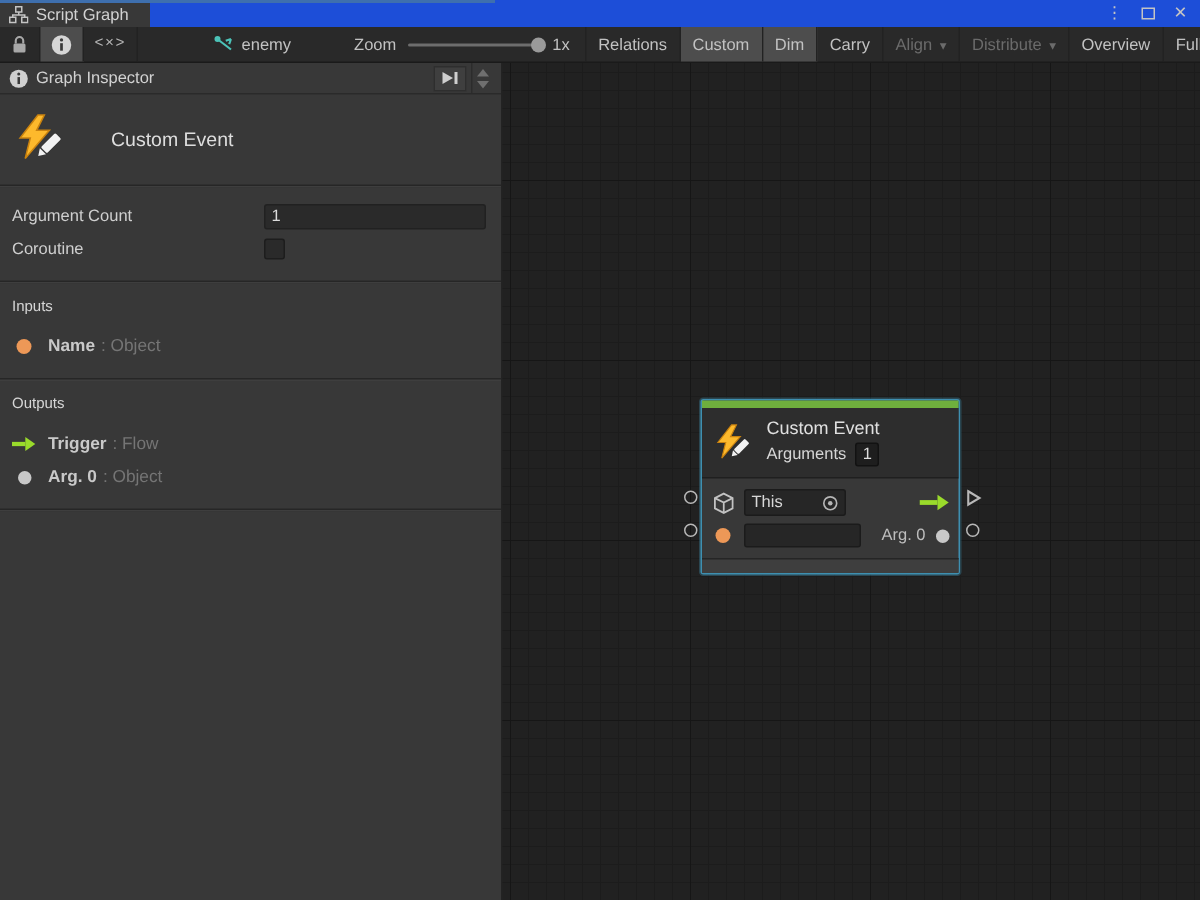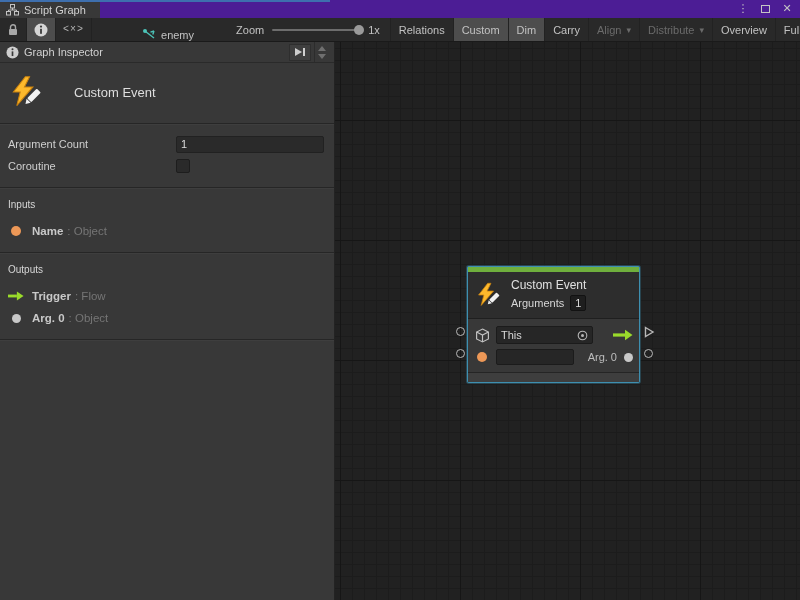--- a/index.html
+++ b/index.html
@@ -1,39 +1,39 @@
 <!DOCTYPE html>
 <html><head>
 <meta charset="utf-8">
 <style>
   * { margin:0; padding:0; box-sizing:border-box; }
   html,body { width:800px; height:600px; overflow:hidden; background:#191919;
     font-family:"Liberation Sans", sans-serif; -webkit-font-smoothing:antialiased; }
 
   
-  .tabbar { position:relative; height:18px; background:#4c1d95; }
+  .tabbar { position:relative; height:18px; background:#1d4ed8; }
   .tab-focus-line { position:absolute; left:0; top:0; width:330px; height:2px; background:#3e6fae; }
   .tab { position:absolute; left:0; top:2px; height:16px; display:flex; align-items:center;
     gap:5px; padding:0 14px 0 6px; background:#383838; color:#d2d2d2; font-size:11px; }
   .win-controls { position:absolute; right:4px; top:1px; display:flex; align-items:center; gap:4px; }
   .win-btn { width:18px; height:15px; display:flex; align-items:center; justify-content:center;
     color:#c4c4c4; font-size:11px; cursor:default; }
   .win-btn .sq { width:9px; height:8px; border:1px solid #c4c4c4; }
 
   
   .toolbar { height:24px; background:#292929; display:flex; align-items:stretch;
     border-bottom:1px solid #1a1a1a; color:#c2c2c2; font-size:11px; }
   .tbtn { display:flex; align-items:center; padding:0 8px; border-right:1px solid #222;
     white-space:nowrap; }
   .tbtn.icon-btn { padding:0 7px; }
   .tbtn.active { background:#4d4d4d; }
   .tbtn.disabled { color:#6b6b6b; }
   .tbtn .dd { margin-left:5px; font-size:9px; color:inherit; }
   .tb-spacer { width:46px; border-right:none; }
-  .breadcrumb { display:flex; align-items:flex-end; gap:5px; padding:0 10px; }
+  .breadcrumb { display:flex; align-items:center; gap:5px; padding:0 10px; }
   .zoom-group { display:flex; align-items:center; gap:8px; padding:0 10px; margin-left:22px; }
   .slider-track { position:relative; width:88px; height:2px; background:#6d6d6d; border-radius:1px; }
   .slider-handle { position:absolute; right:-4px; top:-4px; width:10px; height:10px;
     border-radius:50%; background:#9a9a9a; }
   .tb-right { margin-left:auto; display:flex; align-items:stretch; border-left:1px solid #222; }
   .code-glyph { font-family:"Liberation Mono", monospace; font-size:10px; color:#b5b5b5; letter-spacing:1px;}
 
   
   .main { display:flex; height:558px; }
 
@@ -87,21 +87,21 @@
   .node-header { background:#2d2d2d; display:flex; align-items:center; gap:9px; padding:6px 8px 7px 8px; }
   .node-title { font-size:12px; color:#e0e0e0; margin-bottom:3px; }
   .node-args { display:flex; align-items:center; gap:6px; font-size:11px; color:#d6d6d6; }
   .node-args-value { min-width:16px; height:16px; background:#1e1e1e; border:1px solid #121212;
     border-radius:2px; color:#dcdcdc; display:flex; align-items:center; justify-content:center;
     font-size:11px; padding:0 3px; }
   .node-divider { height:1px; background:#1f1f1f; }
   .node-body { padding:5px 6px 4px 6px; }
   .port-row { display:flex; align-items:center; height:22px; gap:6px; }
   .port-icon { width:16px; display:flex; align-items:center; justify-content:center; }
-  .this-select { width:97px; height:18px; background:#262626; border:1px solid #1b1b1b; border-radius:2px;
+  .this-select { width:68px; height:18px; background:#262626; border:1px solid #1b1b1b; border-radius:2px;
     display:flex; align-items:center; padding:0 4px; color:#d8d8d8; font-size:11px; gap:4px; }
   .this-select .lbl { flex:1; }
   .empty-input { width:78px; height:16px; background:#262626; border:1px solid #1b1b1b; border-radius:2px; }
   .row-right { margin-left:auto; display:flex; align-items:center; gap:7px; }
   .arg-label { font-size:11px; color:#bdbdbd; }
   .node-footer { height:10px; background:#3e3e3e; border-top:1px solid #252525; }
 
   
   .ext-port-circle { position:absolute; width:9px; height:9px; border:1.5px solid #b8b8b8;
     border-radius:50%; background:transparent; }

